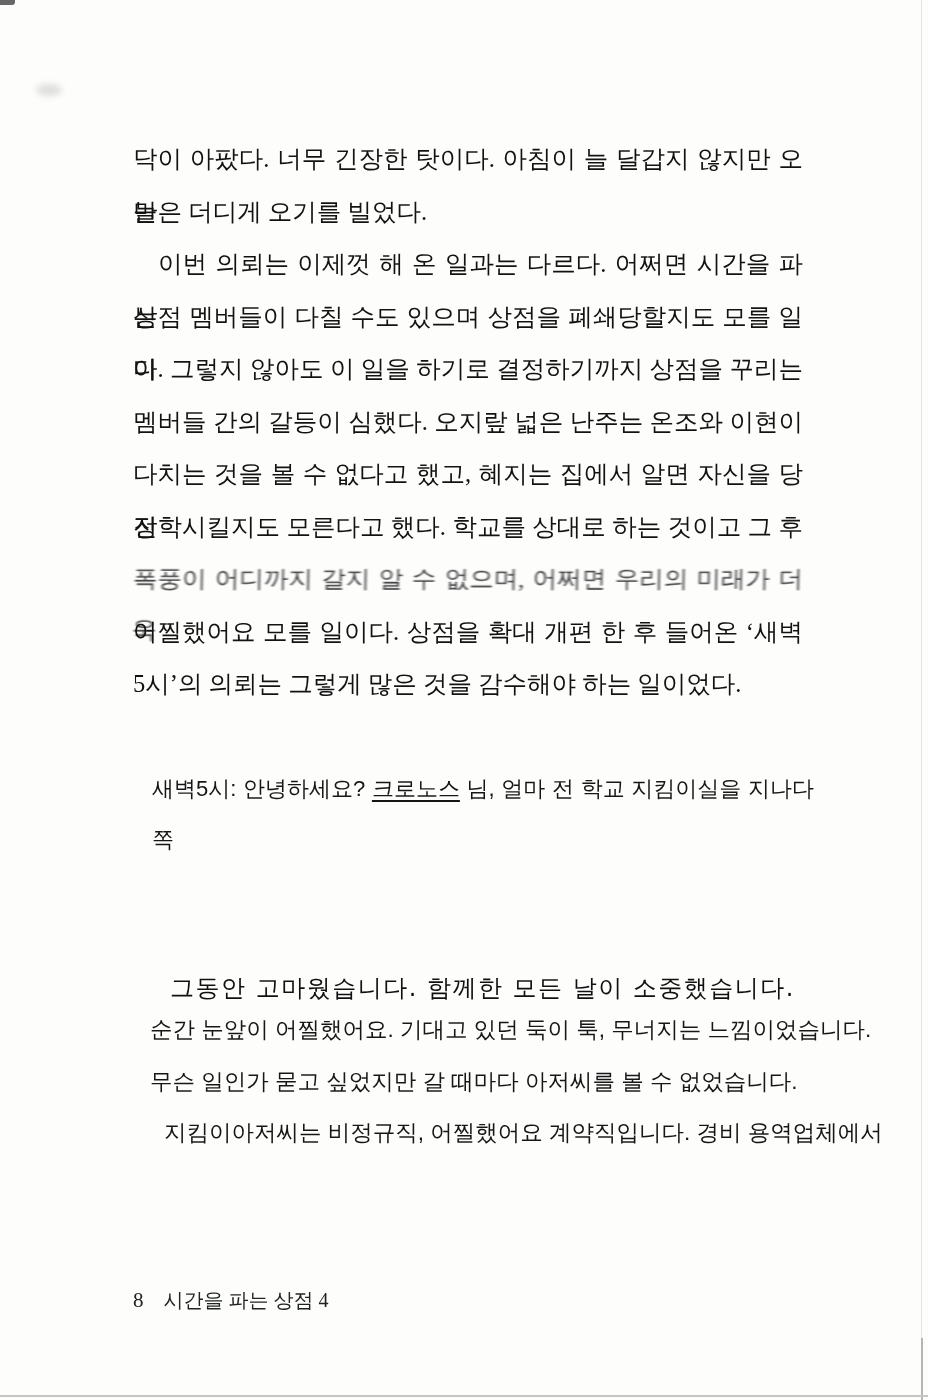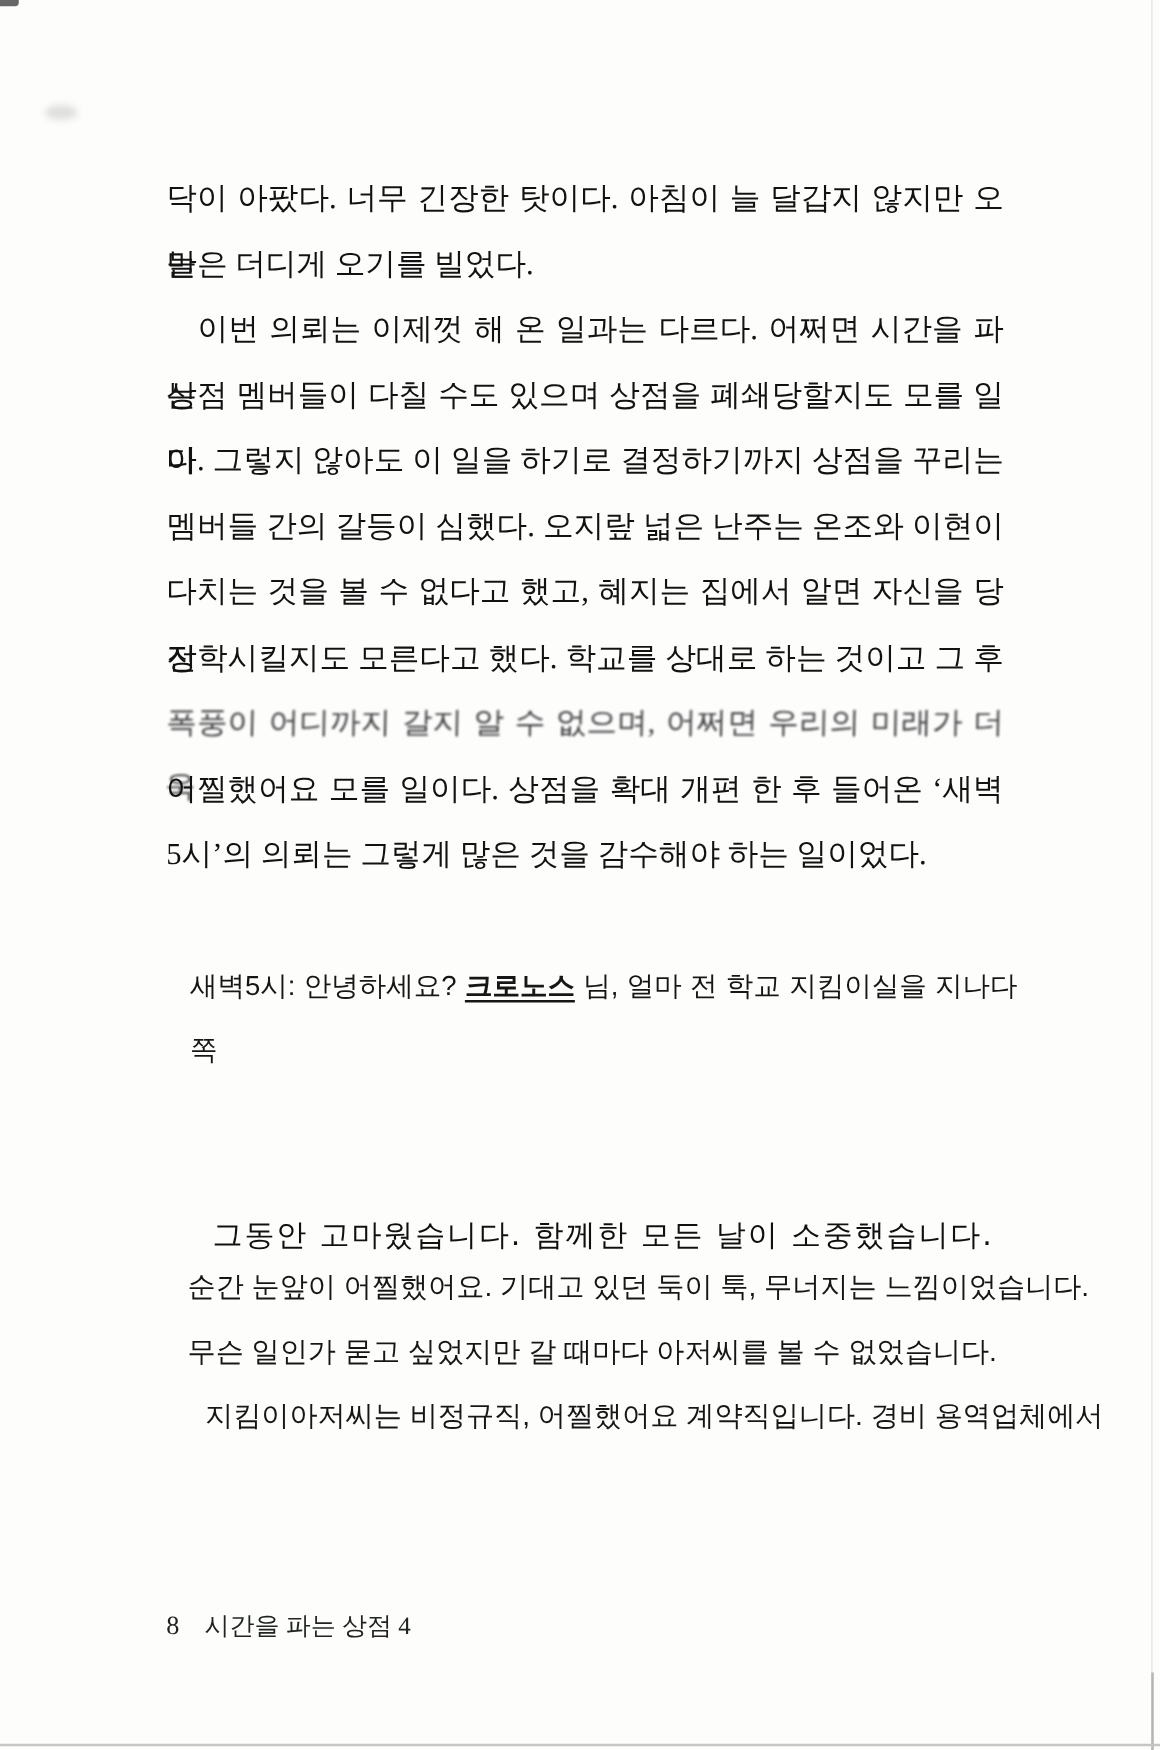--- a/index.html
+++ b/index.html
@@ -35,21 +35,21 @@
   
   .message-block {
     position:absolute;
     left:152px; top:763px; width:662px;
     font-family:"Liberation Sans", sans-serif;
     font-size:22px;
     color:#161616;
   }
   .mline { height:51px; line-height:51px; white-space:nowrap; }
   .mline.just { text-align:justify; text-align-last:justify; white-space:normal; }
-  .uline { text-decoration:underline; text-underline-offset:4px;font-weight:bold; }
+  .uline { text-decoration:underline; text-underline-offset:4px; }
 
   
   .note-block {
     position:absolute;
     left:170px; top:968px; width:700px;
     font-family:"DejaVu Sans", sans-serif;
     font-size:24px;
     letter-spacing:1.5px;
     line-height:40px;
     color:#101010;

